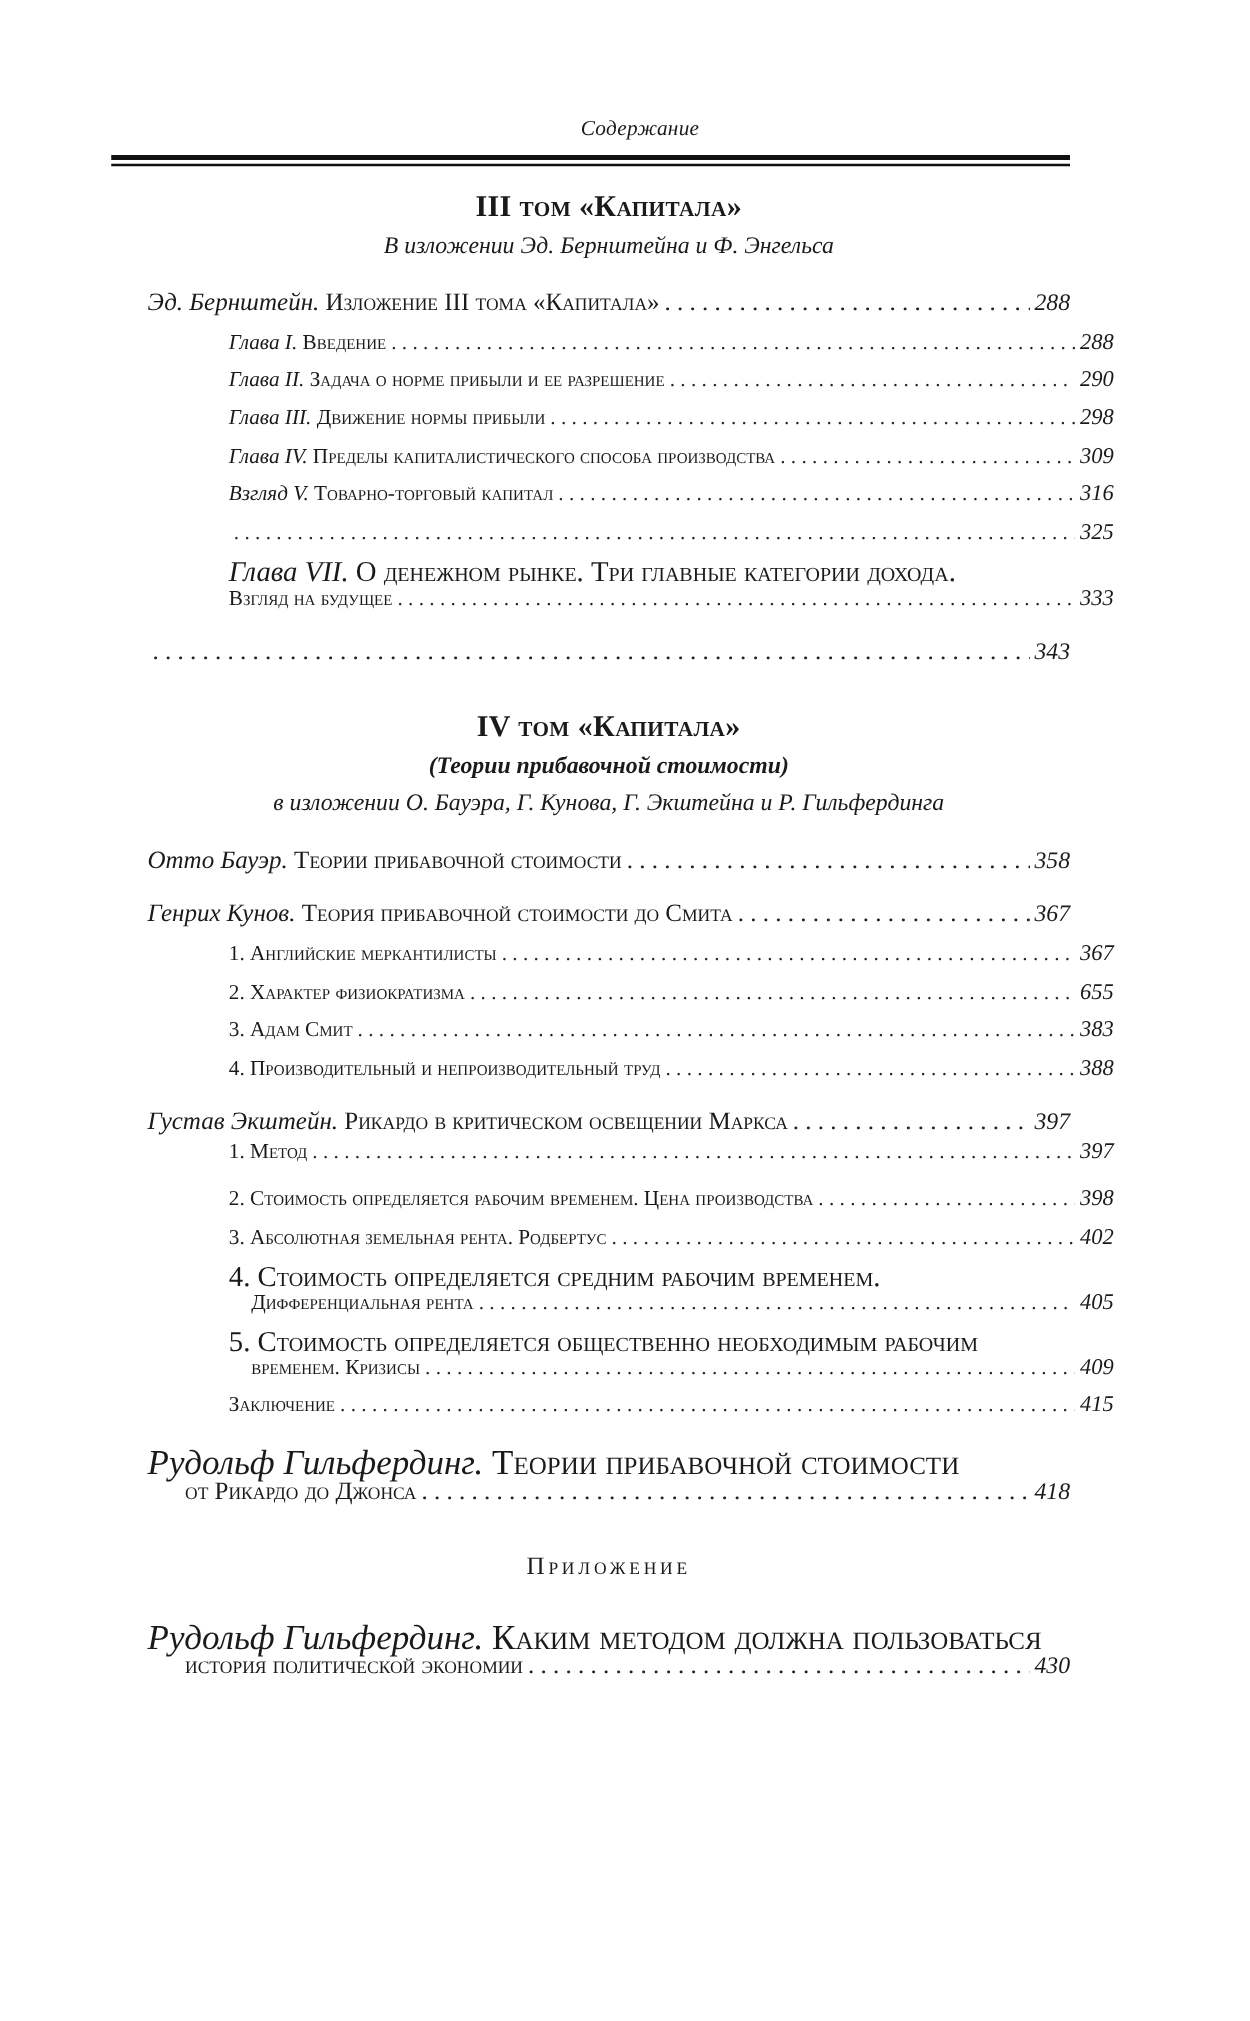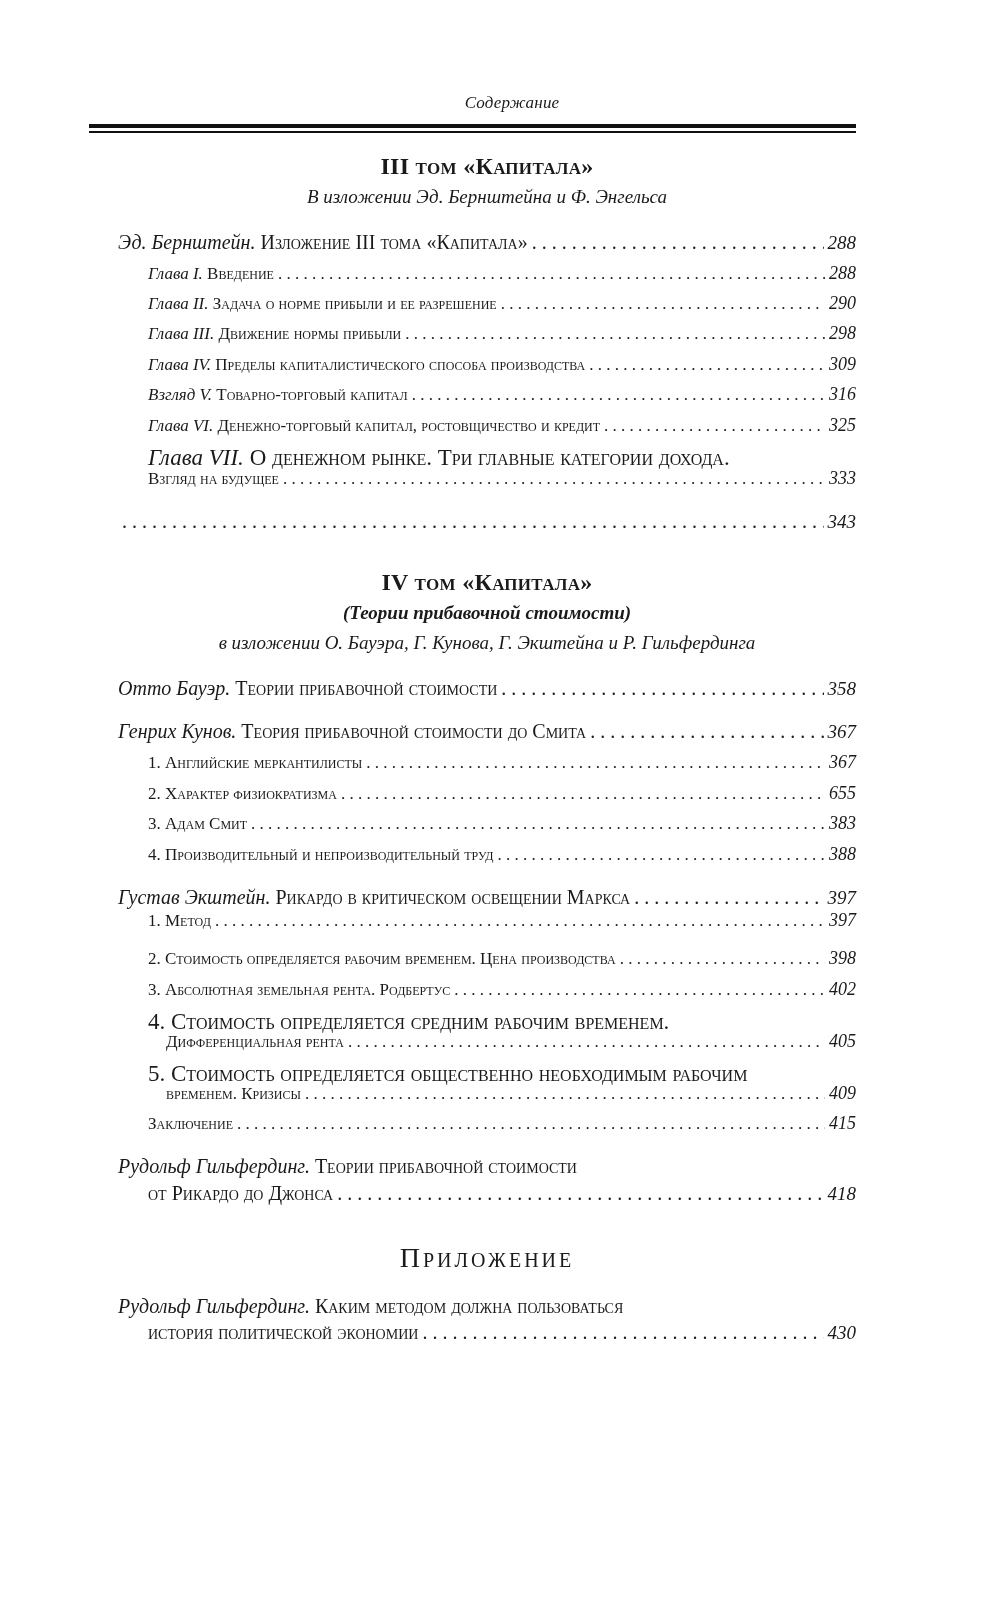--- a/index.html
+++ b/index.html
@@ -11,37 +11,37 @@
   .rule-thick { position: absolute; left: 89px; width: 767px; top: 124px; height: 4px; background: #111; }
   .rule-thin  { position: absolute; left: 89px; width: 767px; top: 131px; height: 2px; background: #111; }
 
   .content { position: absolute; left: 118px; width: 738px; top: 0; }
 
   .vol-title { position: absolute; left: 0; width: 738px; text-align: center; font-weight: bold;
                font-size: 24px; font-variant: small-caps; letter-spacing: 0.3px; }
   .vol-sub { position: absolute; left: 0; width: 738px; text-align: center; font-style: italic; font-size: 19px; }
   .vol-sub.bold { font-weight: bold; }
   .appendix { position: absolute; left: 0; width: 738px; text-align: center; font-variant: small-caps;
-              font-size: 28px; letter-spacing: 3px; }
+              font-size: 20px; letter-spacing: 3px; }
 
   .entry { position: absolute; left: 0; width: 738px; display: flex; align-items: baseline; }
   .entry.sub { left: 30px; width: 708px; }
   .entry .lbl { white-space: nowrap; }
   .entry .au { font-style: italic; }
   .entry .tt { font-variant: small-caps; }
   .entry .dots { flex: 1; overflow: hidden; white-space: nowrap; margin: 0 4px; letter-spacing: 4.5px; color: #222; }
   .entry .dots::before { content: ". . . . . . . . . . . . . . . . . . . . . . . . . . . . . . . . . . . . . . . . . . . . . . . . . . . . . . . . . . . . . . . . . . . . . . . . . . . . . . . . . . . . . . . . . . . . . . . . . . . . . . . . . . . . . . . . . . . . . . . . . . . . . . . . . . . . . . ."; letter-spacing: 0; }
   .entry .pg { font-style: italic; white-space: nowrap; }
   .main { font-size: 20px; }
   .main .pg { font-size: 19px; }
-  .sub { font-size: 17px; }
+  .sub { font-size: 17px; margin-left: 35px; }
   .sub .pg { font-size: 18px; }
 
   .firstline { position: absolute; white-space: nowrap; }
-  .firstline.main { left: 0; font-size: 20px; }
+  .firstline.main { left: 0; font-size: 28px; }
   .firstline.sub { left: 30px; font-size: 23px; }
 </style>
 </head>
 <body>
 
 <div class="running-head">Содержание</div>
 <div class="rule-thick"></div>
 <div class="rule-thin"></div>
 
 <div class="content">
@@ -79,21 +79,20 @@
     <span class="pg">309</span>
   </div>
 
   <div class="entry sub" style="top:384px">
     <span class="lbl"><span class="au">Взгляд V.</span> <span class="tt">Товарно-торговый капитал</span></span>
     <span class="dots"></span>
     <span class="pg">316</span>
   </div>
 
   <div class="entry sub" style="top:415px">
-    <span class="lbl"><span class="au">Глава VI.</span> <span class="tt">Денежно-торговый капитал, ростовщичество и кредит</span></span>
     <span class="dots"></span>
     <span class="pg">325</span>
   </div>
 
   <div class="firstline sub" style="top:445px">
     <span class="au" style="font-style:italic">Глава VII.</span> <span style="font-variant:small-caps">О денежном рынке. Три главные категории дохода.</span>
   </div>
   <div class="entry sub" style="top:468px">
     <span class="lbl"><span class="tt">Взгляд на будущее</span></span>
     <span class="dots"></span>

